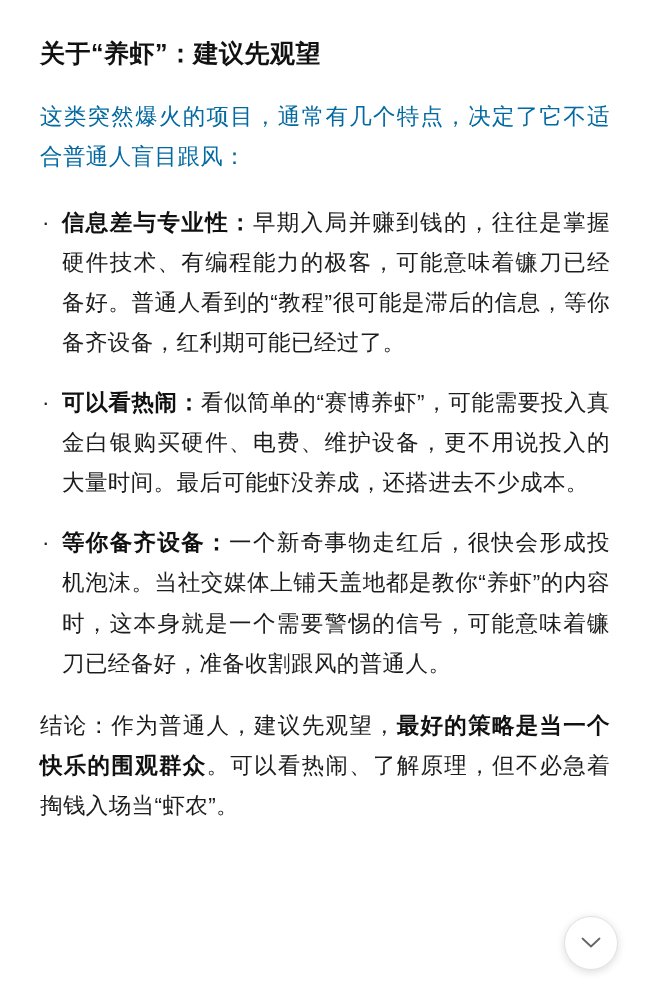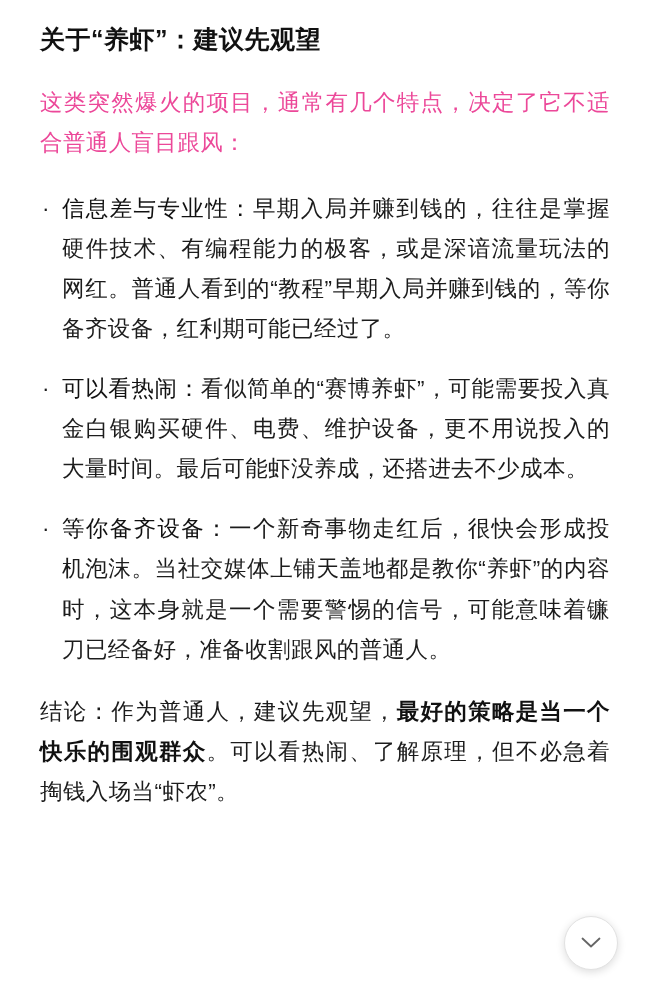--- a/index.html
+++ b/index.html
@@ -12,37 +12,37 @@
     height: 992px;
     overflow: hidden;
     font-family: "Liberation Sans", sans-serif;
     color: #1a1a1a;
   }
   .page {
     position: relative;
     width: 650px;
     height: 992px;
     box-sizing: border-box;
-    padding: 12px 40px 0 40px;
+    padding: 26px 40px 0 40px;
     background: #ffffff;
   }
   .article-title {
     font-size: 25px;
     font-weight: bold;
     line-height: 1.4;
     letter-spacing: 0.5px;
     margin: 10px 0 26px 0;
     color: #111111;
   }
   .paragraph {
     font-size: 22.5px;
     line-height: 1.78;
     letter-spacing: 0.4px;
     margin: 0 0 26px 0;
-    color: #ec4899;
+    color: #0369a1;
     text-align: justify;
   }
   .bullet-list {
     margin: 0 0 6px 0;
     padding: 0;
     list-style: none;
   }
   .bullet-item {
     position: relative;
     font-size: 22.5px;
@@ -55,21 +55,21 @@
   }
   .bullet-item .dot {
     position: absolute;
     left: 2px;
     top: 0;
     font-size: 22.5px;
     line-height: 1.78;
     color: #1c1c1c;
   }
   .bullet-item .lead {
-    font-weight: normal;
+    font-weight: bold;
     color: #111111;
   }
   .conclusion {
     font-size: 22.5px;
     line-height: 1.78;
     letter-spacing: 0.4px;
     margin: 22px 0 0 0;
     color: #1c1c1c;
     text-align: justify;
   }
@@ -111,21 +111,21 @@
 
 <div class="page">
 
   <h1 class="article-title">关于“养虾”：建议先观望</h1>
 
   <p class="paragraph">这类突然爆火的项目，通常有几个特点，决定了它不适合普通人盲目跟风：</p>
 
   <ul class="bullet-list">
     <li class="bullet-item">
       <span class="dot">·</span>
-      <span class="lead">信息差与专业性：</span><span>早期入局并赚到钱的，往往是掌握硬件技术、有编程能力的极客，或是深谙流量玩法的网红。普通人看到的“教程”早期入局并赚到钱的，等你备齐设备，红利期可能已经过了。</span>
+      <span class="lead">信息差与专业性：</span><span>早期入局并赚到钱的，往往是掌握硬件技术、有编程能力的极客，可能意味着镰刀已经备好。普通人看到的“教程”很可能是滞后的信息，等你备齐设备，红利期可能已经过了。</span>
     </li>
     <li class="bullet-item">
       <span class="dot">·</span>
       <span class="lead">可以看热闹：</span><span>看似简单的“赛博养虾”，可能需要投入真金白银购买硬件、电费、维护设备，更不用说投入的大量时间。最后可能虾没养成，还搭进去不少成本。</span>
     </li>
     <li class="bullet-item">
       <span class="dot">·</span>
       <span class="lead">等你备齐设备：</span><span>一个新奇事物走红后，很快会形成投机泡沫。当社交媒体上铺天盖地都是教你“养虾”的内容时，这本身就是一个需要警惕的信号，可能意味着镰刀已经备好，准备收割跟风的普通人。</span>
     </li>
   </ul>

